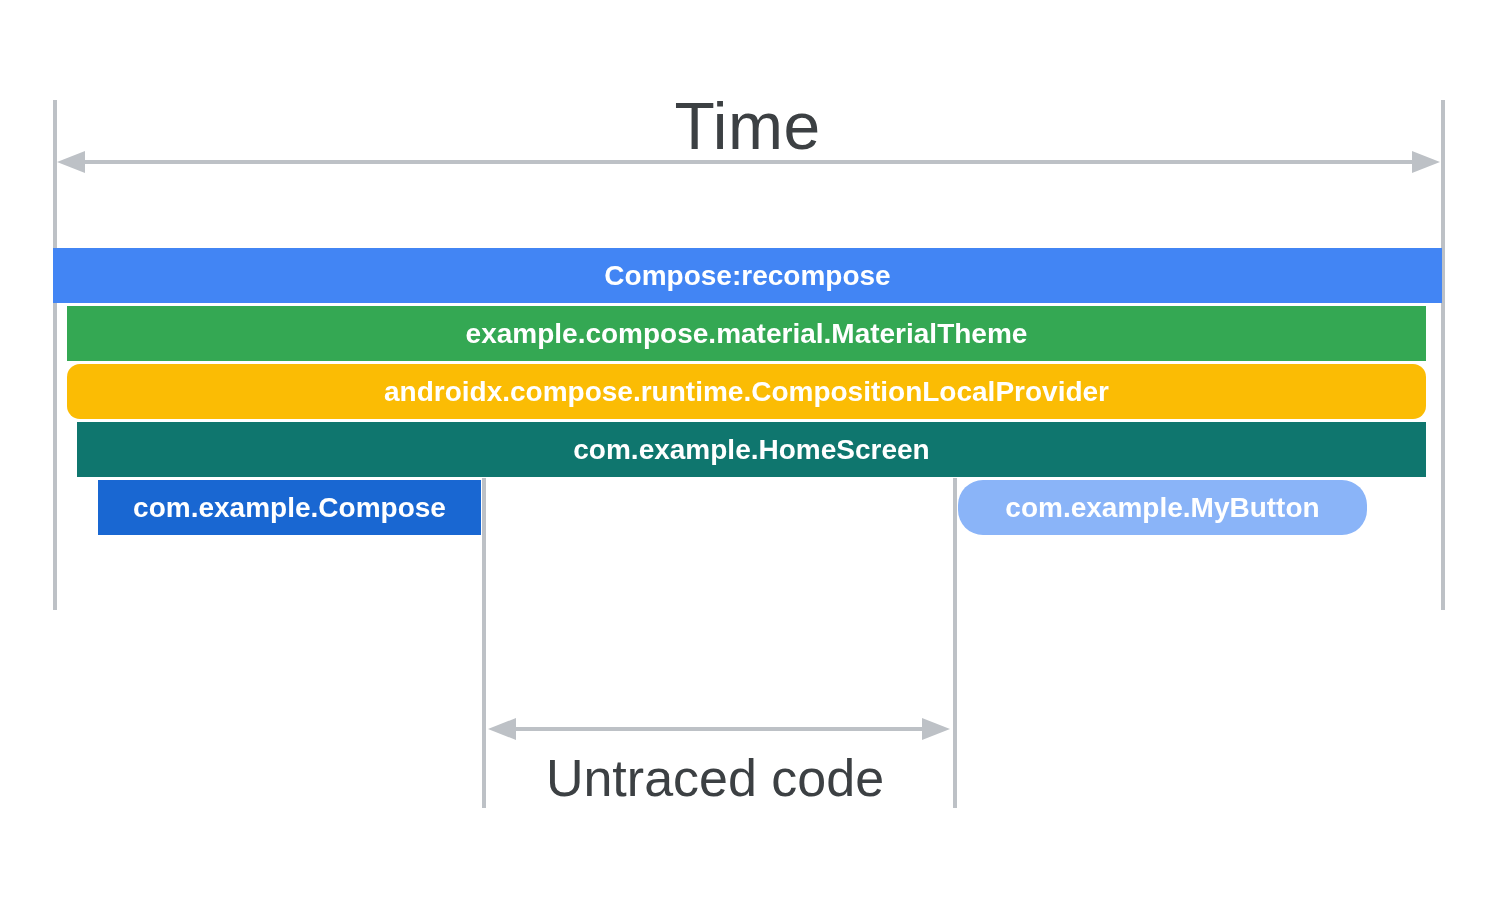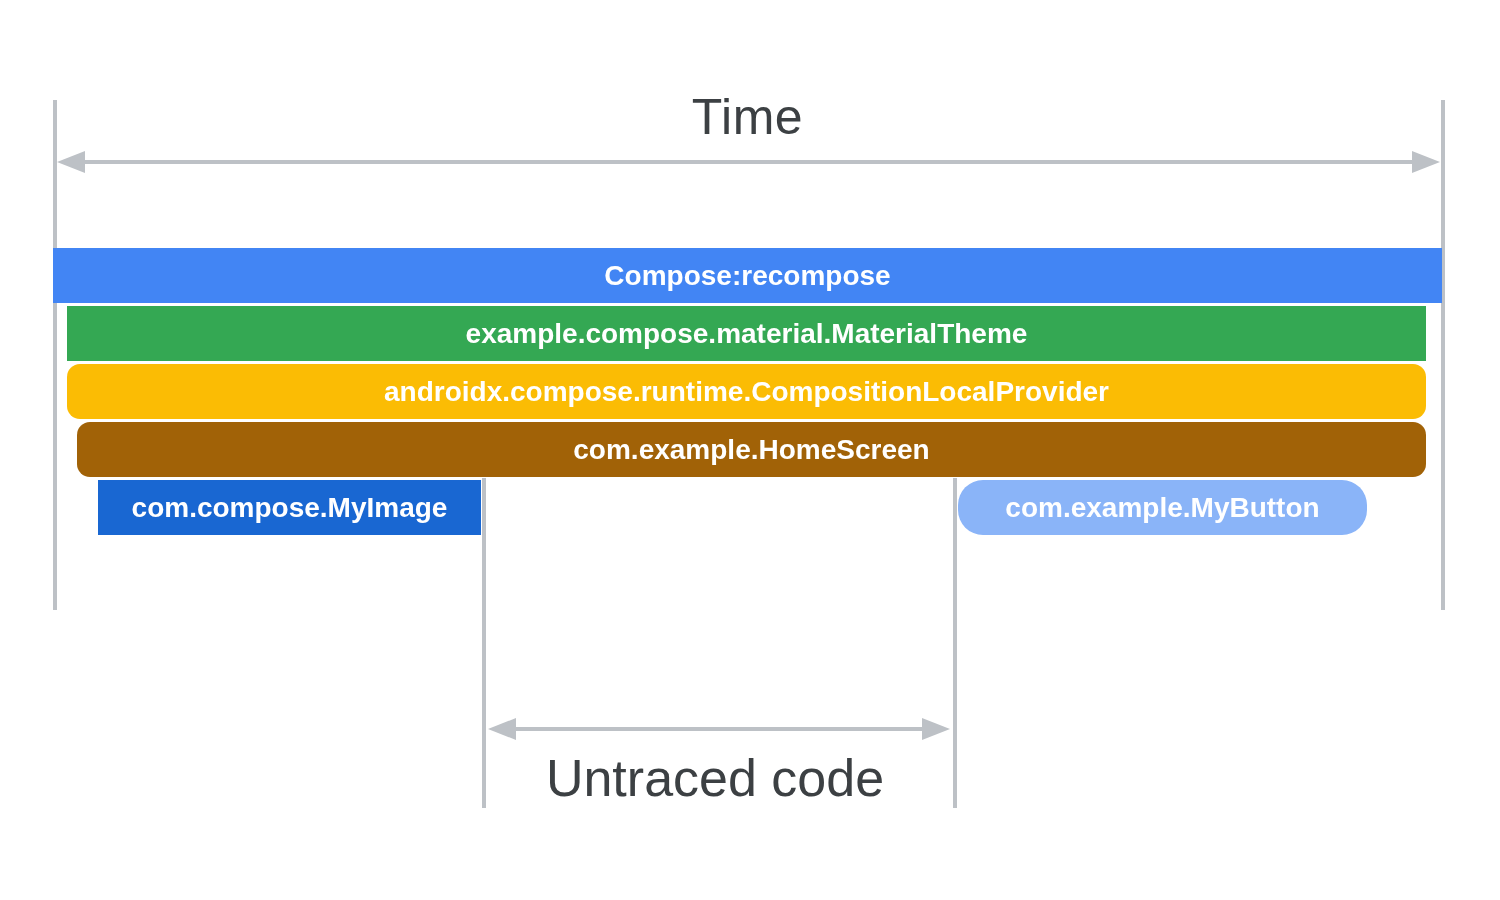--- a/index.html
+++ b/index.html
@@ -18,21 +18,21 @@
     height: 900px;
     background: var(--bg);
     overflow: hidden;
   }
 
   
   .time-label {
     position: absolute;
     left: 53px; top: 88px; width: 1389px;
     text-align: center;
-    font-size: 50px;
+    font-size: 66px;
     font-weight: 400;
     color: var(--ink);
     letter-spacing: 0.5px;
   }
   .untraced-label {
     position: absolute;
     left: 482px; top: 748px; width: 466px;
     text-align: center;
     font-size: 52px;
     font-weight: 400;
@@ -103,23 +103,23 @@
     <span class="shaft"></span>
     <span class="head-r"></span>
   </div>
 
   <div class="bar bar-0" style="background-color: rgb(66, 133, 244);">Compose:recompose</div>
 
   <div class="bar bar-1" style="background-color: rgb(52, 168, 83);">example.compose.material.MaterialTheme</div>
 
   <div class="bar bar-2" style="background-color: rgb(251, 188, 4);">androidx.compose.runtime.CompositionLocalProvider</div>
 
-  <div class="bar bar-3" style="background-color: #a16207; border-radius: 13px;">com.example.HomeScreen</div>
+  <div class="bar bar-3" style="background-color: #0f766e;">com.example.HomeScreen</div>
 
-  <div class="bar bar-4" style="background-color: rgb(25, 103, 210);">com.compose.MyImage</div>
+  <div class="bar bar-4" style="background-color: rgb(25, 103, 210);">com.example.Compose</div>
 
   <div class="bar bar-5" style="background-color: rgb(138, 180, 248); border-radius: 25px;">com.example.MyButton</div>
 
   <div class="guide guide-untraced-left"></div>
   <div class="guide guide-untraced-right"></div>
 
   <div class="harrow untraced-arrow">
     <span class="head-l"></span>
     <span class="shaft"></span>
     <span class="head-r"></span>

